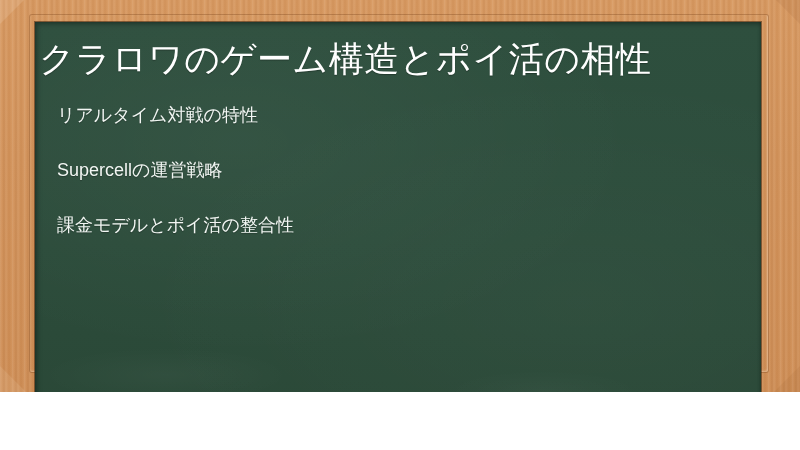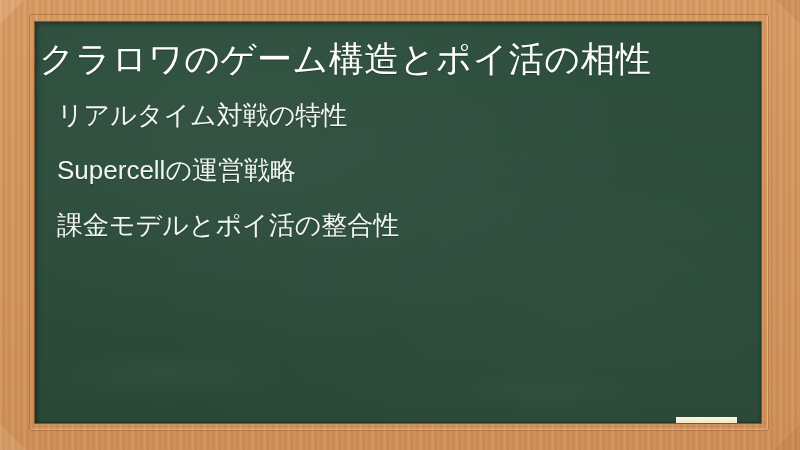--- a/index.html
+++ b/index.html
@@ -11,21 +11,21 @@
     width: 800px;
     height: 450px;
     overflow: hidden;
     font-family: "Liberation Sans", "DejaVu Sans", sans-serif;
   }
 
   
   #slide {
     position: relative;
     width: 800px;
-    height: 450px;
+    height: 392px;
     box-sizing: border-box;
     overflow: hidden;
   }
 
   .wood-frame {
     position: absolute;
     inset: 0;
     background:
       
       repeating-linear-gradient(
@@ -117,21 +117,21 @@
     position: absolute;
     left: 4px;
     top: 78px;
     right: 12px;
     margin: 0;
     padding: 0;
     list-style: none;
   }
   .board-list li {
     color: #f2f6f3;
-    font-size: 26px;
+    font-size: 18px;
     line-height: 30px;
     padding-left: 18px;
     margin-bottom: 25px;
     white-space: nowrap;
     text-shadow: 0 1px 1px rgba(0,0,0,0.25);
   }
 
   
   .chalk-stick {
     position: absolute;

